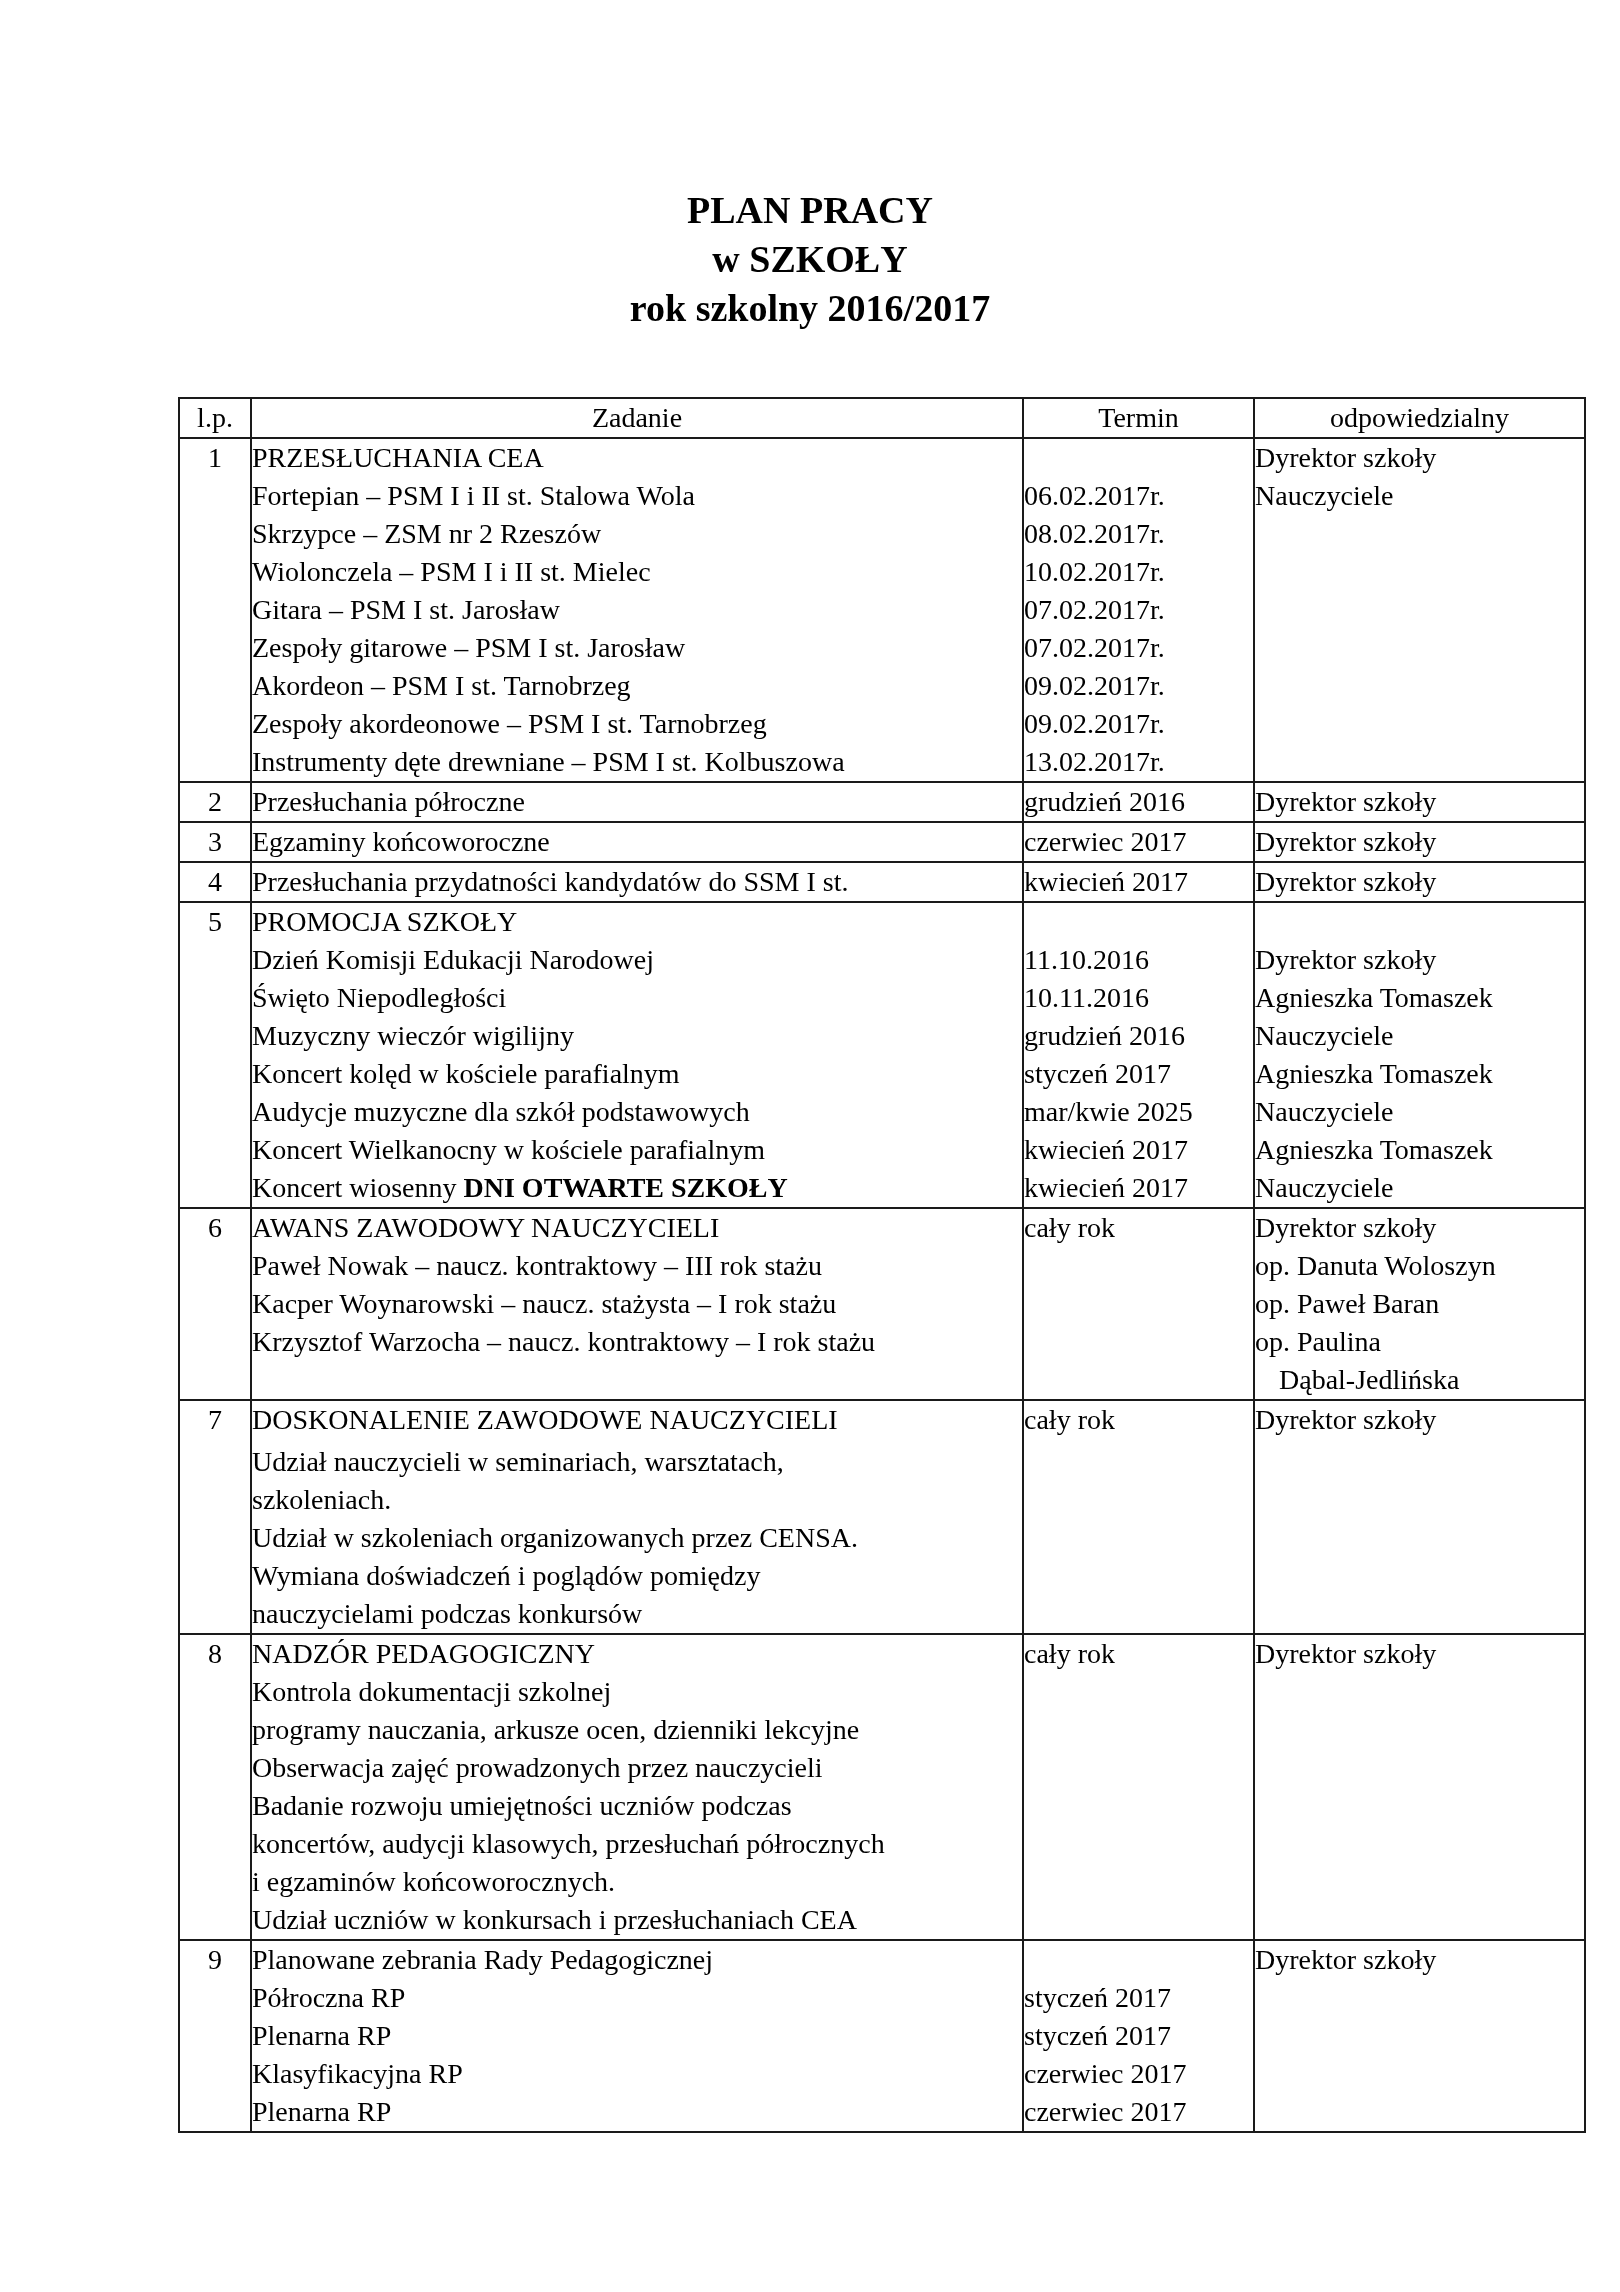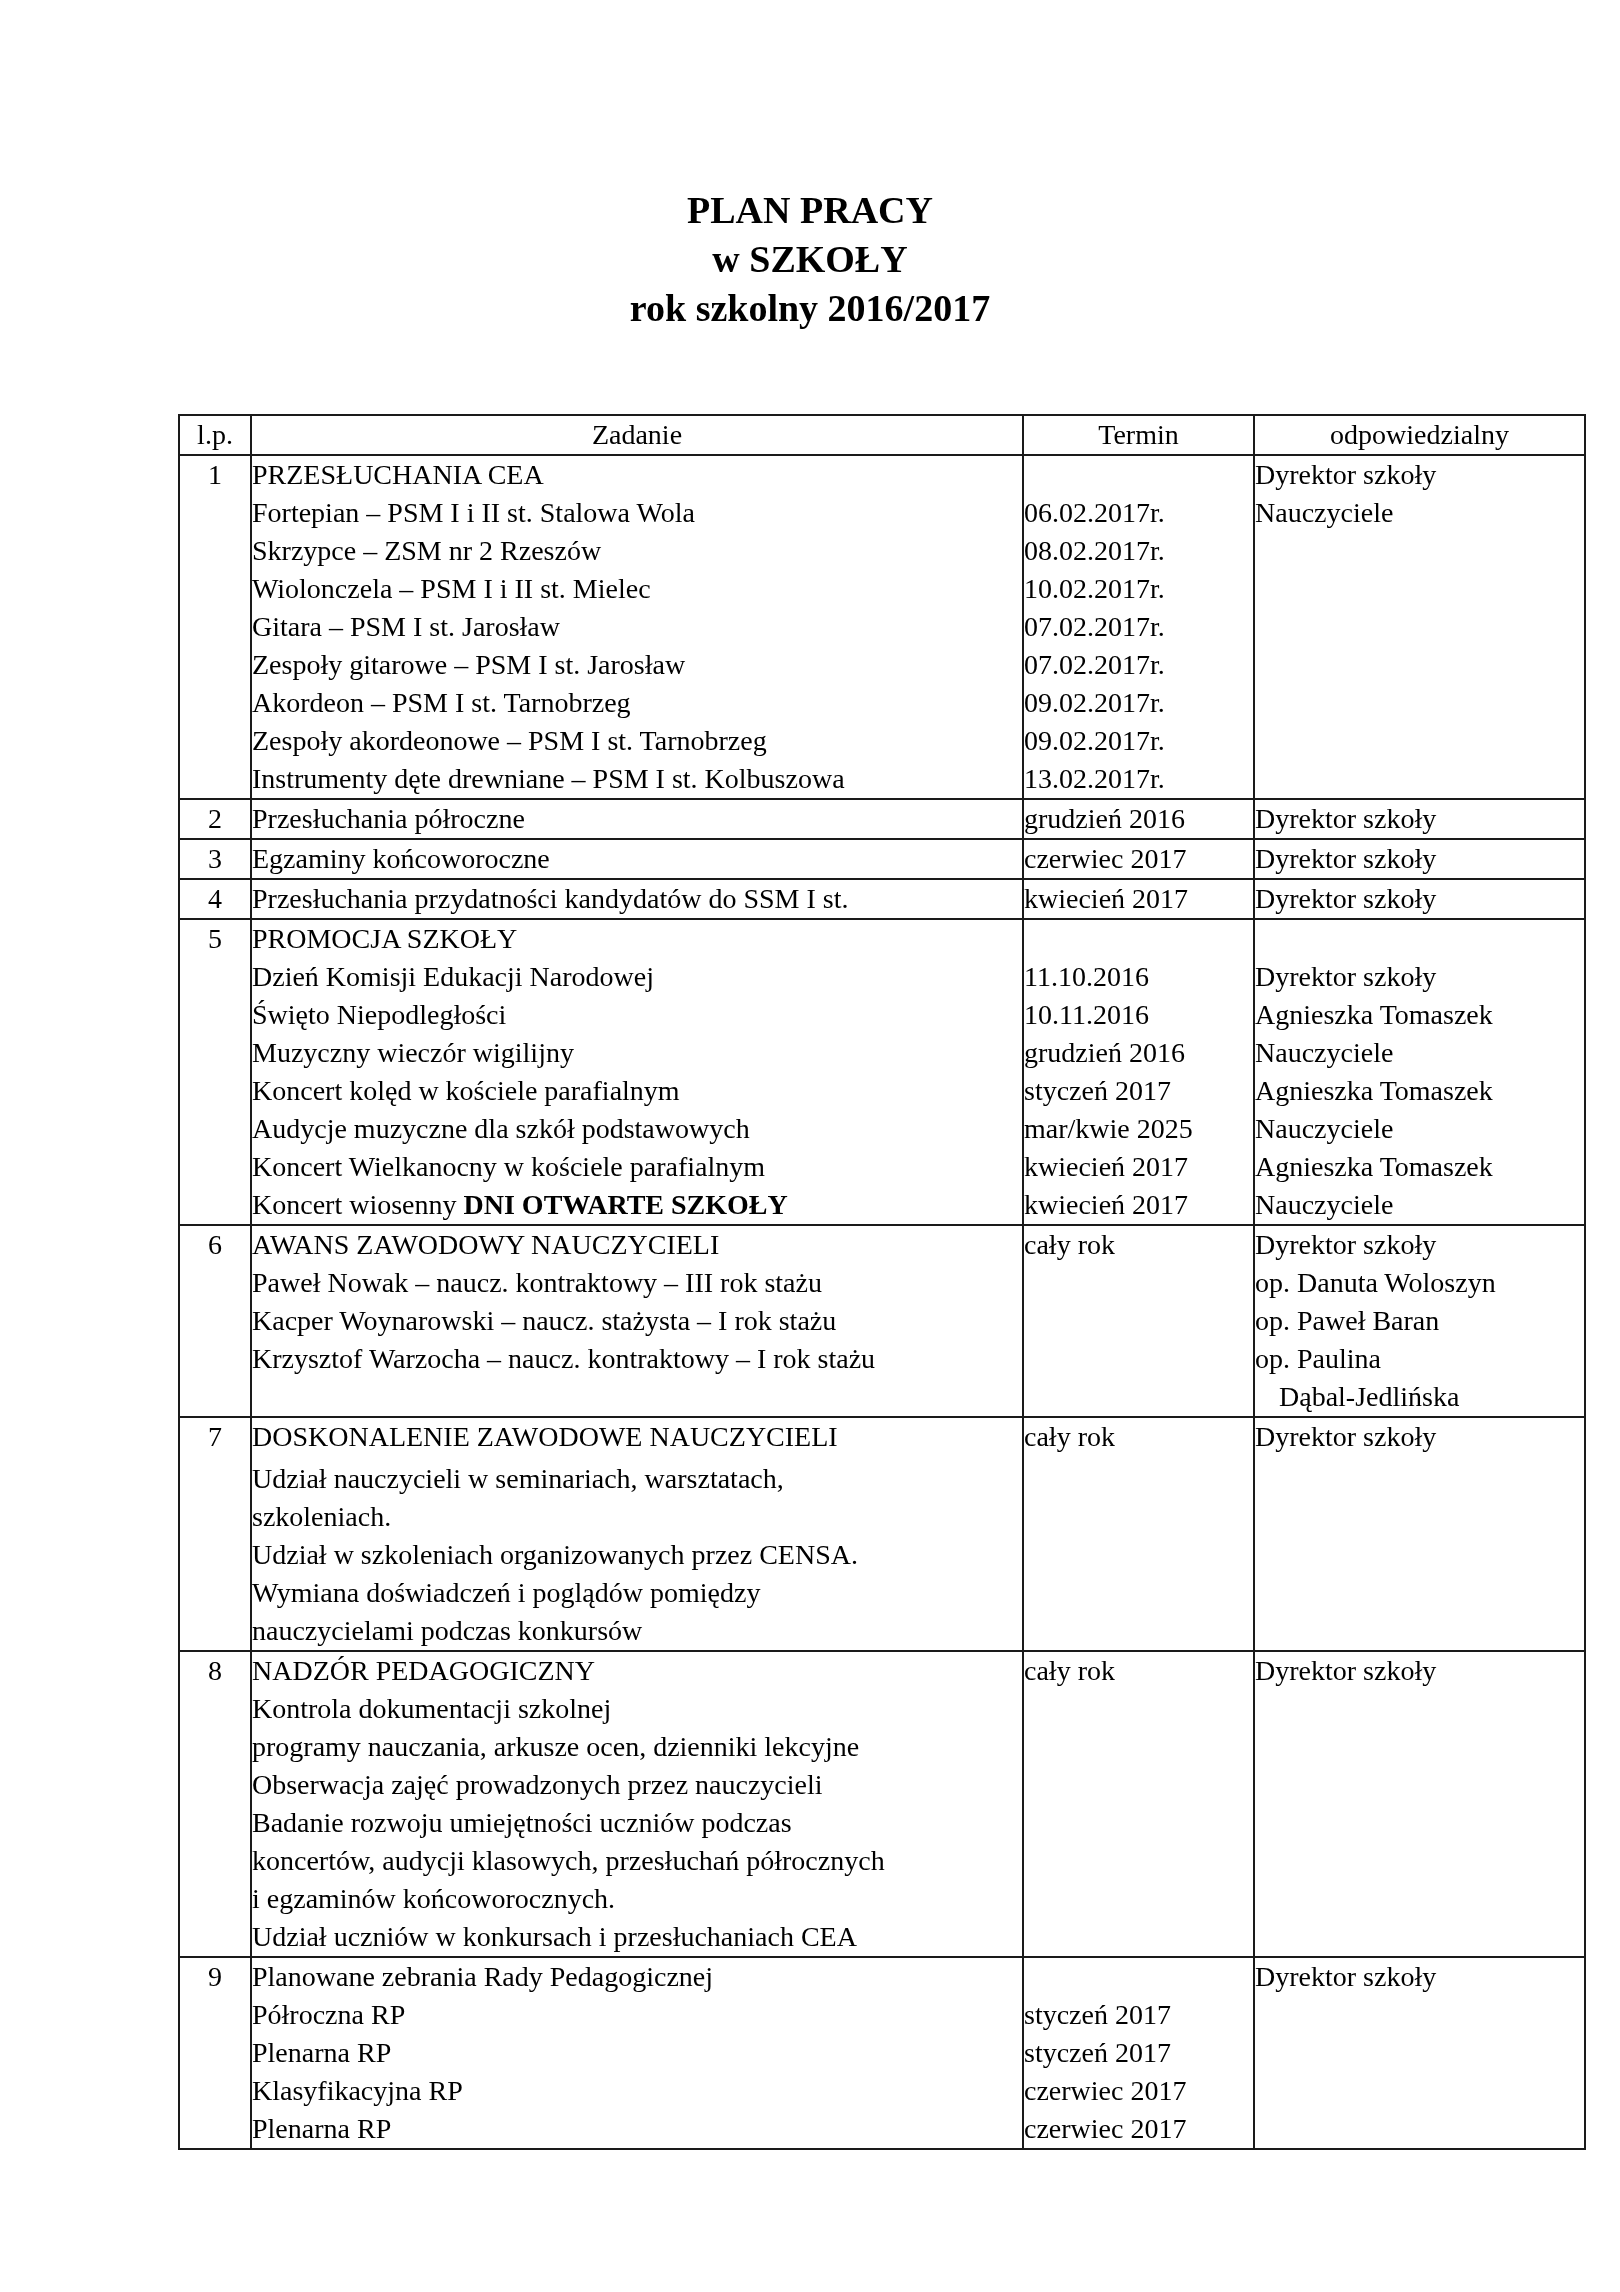--- a/index.html
+++ b/index.html
@@ -6,21 +6,21 @@
   body {
     width: 1620px; height: 2293px; position: relative; overflow: hidden;
     font-family: "Liberation Serif", "DejaVu Serif", serif; color: #000;
   }
   .title-block {
     position: absolute; left: 0; width: 1620px; top: 147px;
     text-align: center; font-weight: bold; font-size: 38px; line-height: 49px; margin-top: 39px;
   }
   .title-block div { white-space: nowrap; }
   table.plan {
-    position: absolute; left: 178px; top: 414px; width: 1407px;
+    position: absolute; left: 178px; top: 397px; width: 1407px;
     border-collapse: collapse; table-layout: fixed;
     font-size: 28px; line-height: 38px;
   }
   table.plan col.c-lp { width: 72px; }
   table.plan col.c-task { width: 772px; }
   table.plan col.c-term { width: 231px; }
   table.plan col.c-resp { width: 331px; }
   table.plan th, table.plan td {
     border: 2px solid #1a1a1a; vertical-align: top; padding: 0;
   }

